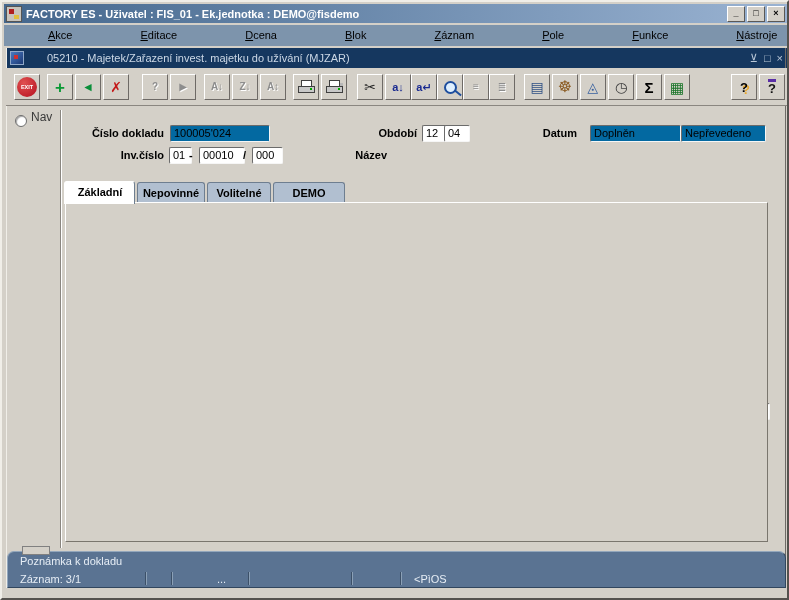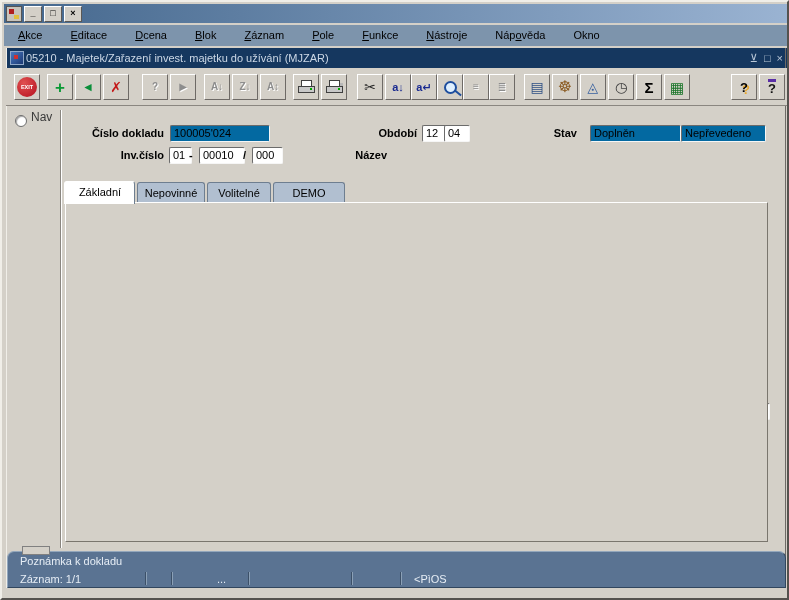--- a/index.html
+++ b/index.html
@@ -9,27 +9,27 @@
   .titlebar{position:absolute;left:2px;top:2px;width:783px;height:19px;
     background:linear-gradient(90deg,#44678d,#9ab3d2);display:flex;align-items:center;padding:0 2px;box-sizing:border-box;}
   .titlebar .ttext{color:#fff;font-weight:bold;font-size:11px;margin-left:4px;white-space:nowrap;flex:1;overflow:hidden;}
   .appicon{width:14px;height:14px;background:#c8c4bc;border:1px solid #555;position:relative;}
   .appicon::before{content:"";position:absolute;left:2px;top:2px;width:5px;height:5px;background:#b02020;}
   .appicon::after{content:"";position:absolute;right:2px;bottom:2px;width:5px;height:4px;background:#e0c040;}
   .winbtn{width:16px;height:14px;margin-left:2px;background:#d4d0c8;border:1px solid;border-color:#fff #5a5856 #5a5856 #fff;
     font-size:9px;font-weight:bold;color:#000;display:flex;align-items:center;justify-content:center;line-height:1;}
   
   .menubar{position:absolute;left:2px;top:23px;width:783px;height:21px;background:#7d94ac;display:flex;align-items:center;font-size:11px;color:#000;}
-  .menu-item{padding:0 14px;height:21px;line-height:21px;white-space:nowrap;cursor:default;}
+  .menu-item{padding:0 24px;height:21px;line-height:21px;white-space:nowrap;cursor:default;margin-left:20px;}
   .menu-item .accel{text-decoration:underline;}
   
   .mdibar{position:absolute;left:4px;top:46px;width:781px;height:20px;background:#15375f;display:flex;align-items:center;padding:0 4px;box-sizing:border-box;}
   .mdiicon{width:12px;height:12px;background:linear-gradient(135deg,#4a78c0,#1c3a74);border:1px solid #90a8c8;position:relative;}
   .mdiicon::before{content:"";position:absolute;left:3px;top:3px;width:4px;height:4px;background:#d03030;}
-  .mdibar .mtext{color:#ccd8e6;font-size:11px;margin-left:2px;flex:1;white-space:nowrap;overflow:hidden;}
+  .mdibar .mtext{color:#ccd8e6;font-size:11px;margin-left:23px;flex:1;white-space:nowrap;overflow:hidden;}
   .mdibtn{color:#b9c7d7;font-size:11px;margin-left:6px;line-height:1;}
   
   .toolbar{position:absolute;left:4px;top:66px;width:781px;height:37px;background:#d4d0c8;border-bottom:1px solid #8a8680;}
   .tb{position:absolute;top:6px;width:26px;height:26px;background:#d4d0c8;border:1px solid;border-color:#fff #6e6a66 #6e6a66 #fff;
       display:flex;align-items:center;justify-content:center;box-sizing:border-box;}
   .g{line-height:1;font-size:13px;}
   .exit-circle{width:20px;height:20px;border-radius:50%;background:radial-gradient(circle at 35% 30%,#e05050,#b50f1e);color:#fff;
       font-size:5.5px;font-weight:bold;display:flex;align-items:center;justify-content:center;}
   .g-plus{color:#0a9a35;font-size:17px;font-weight:bold;}
   .g-dup{color:#0a8f3a;font-size:12px;font-weight:bold;}
@@ -60,40 +60,41 @@
   .lbl{position:absolute;font-size:11px;font-weight:bold;color:#000;text-align:right;white-space:nowrap;}
   .fld{position:absolute;height:15px;line-height:15px;background:#fff;border:1px solid;border-color:#6b6b6b #f6f6f6 #f6f6f6 #6b6b6b;
        border-radius:2px;font-size:11px;padding:0 3px;white-space:nowrap;overflow:hidden;color:#000;}
   .ro{background:#0369a1;}
   .num{text-align:right;}
   .sep{position:absolute;font-size:11px;font-weight:bold;color:#000;}
   .caret{display:inline-block;width:1px;height:11px;background:#000;vertical-align:middle;}
   .cb{position:absolute;width:12px;height:12px;background:#fff;border:1px solid;border-color:#6b6b6b #f6f6f6 #f6f6f6 #6b6b6b;}
   
   .tab{position:absolute;top:180px;height:20px;line-height:20px;background:#b1bfd0;border:1px solid #6e7e90;border-bottom:none;
-       border-radius:3px 3px 0 0;font-size:11px;font-weight:normal;text-align:center;box-sizing:border-box;z-index:2;}
+       border-radius:3px 3px 0 0;font-size:11px;font-weight:bold;text-align:center;box-sizing:border-box;z-index:2;}
   .tab.active{top:179px;height:23px;background:#fff;z-index:3;border-color:#fff #6e7e90 #fff #fff;box-shadow:-1px 0 0 #fff;}
   .panel{position:absolute;left:63px;top:200px;width:703px;height:340px;background:#d4d0c8;
        border:1px solid;border-color:#fff #7a766e #7a766e #fff;box-sizing:border-box;z-index:1;}
   
   .statusbar{position:absolute;left:5px;top:549px;width:779px;height:37px;background:#5a7392;
        border:1px solid;border-color:#93a7bc #31465e #31465e #93a7bc;border-radius:7px 7px 0 0;box-sizing:border-box;}
   .status-notch{position:absolute;left:20px;top:544px;width:26px;height:7px;background:#d4d0c8;border:1px solid #808080;z-index:4;}
   .stext{position:absolute;font-size:11px;color:#e6edf5;white-space:nowrap;}
   .ssep{position:absolute;top:570px;width:1px;height:13px;background:#3c5068;box-shadow:1px 0 0 #8ba0b6;}
   .edge-r{position:absolute;left:783px;top:46px;width:1px;height:540px;background:#6e6a66;}
   .edge-l{position:absolute;left:4px;top:46px;width:1px;height:540px;background:#f0eee8;}
 </style>
 </head>
 <body>
 
 <div id="win">
 
   <div class="titlebar">
     <span class="appicon"></span>
+    <span class="ttext">FACTORY ES - Uživatel : FIS_01 - Ek.jednotka : DEMO@fisdemo</span>
     <span class="winbtn">_</span>
     <span class="winbtn">□</span>
     <span class="winbtn">×</span>
   </div>
 
   <div class="menubar">
     <span class="menu-item"><span></span><span class="accel">A</span><span>kce</span></span>
     <span class="menu-item"><span></span><span class="accel">E</span><span>ditace</span></span>
     <span class="menu-item"><span></span><span class="accel">D</span><span>cena</span></span>
     <span class="menu-item"><span></span><span class="accel">B</span><span>lok</span></span>
@@ -201,21 +202,21 @@
 
   <span class="radio"></span>
   <span class="navlbl">Nav</span>
   <div class="groove-v"></div>
 
   <div class="lbl" style="left:40px;top:125px;width:122px">Číslo dokladu</div>
   <div class="fld ro" style="left:168px;top:123px;width:92px">100005'024</div>
   <div class="lbl" style="left:340px;top:125px;width:75px">Období</div>
   <div class="fld" style="left:420px;top:123px;width:18px">12</div>
   <div class="fld" style="left:442px;top:123px;width:18px">04</div>
-  <div class="lbl" style="left:520px;top:125px;width:55px">Stav</div>
+  <div class="lbl" style="left:520px;top:125px;width:55px">Datum</div>
   <div class="fld ro" style="left:588px;top:123px;width:83px">Doplněn</div>
   <div class="fld ro" style="left:679px;top:123px;width:77px">Nepřevedeno</div>
 
   <div class="lbl" style="left:80px;top:147px;width:82px">Inv.číslo</div>
   <div class="fld" style="left:167px;top:145px;width:15px">01</div>
   <span class="sep" style="left:187px;top:147px">-</span>
   <div class="fld" style="left:197px;top:145px;width:38px">00010</div>
   <span class="sep" style="left:241px;top:147px">/</span>
   <div class="fld" style="left:250px;top:145px;width:23px">000</div>
   <div class="lbl" style="left:305px;top:147px;width:80px">Název</div>
@@ -299,21 +300,21 @@
   <div class="fld num" style="left:530px;top:464px;width:62px">0</div>
   <div class="lbl" style="left:628px;top:466px;width:118px">Pokrač.odpisování</div>
   <span class="cb" style="left:752px;top:466px"></span>
 
   <div class="lbl" style="left:60px;top:489px;width:102px">Poznámka k dokl.</div>
   <div class="fld" style="left:167px;top:487px;width:590px"><span class="caret"></span><span></span></div>
 
   <div class="status-notch"></div>
   <div class="statusbar"></div>
   <div class="stext" style="left:18px;top:553px">Poznámka k dokladu</div>
-  <div class="stext" style="left:18px;top:571px">Záznam: 1/1</div>
+  <div class="stext" style="left:18px;top:571px">Záznam: 3/1</div>
   <div class="ssep" style="left:143px"></div>
   <div class="ssep" style="left:169px"></div>
   <div class="stext" style="left:215px;top:571px">...</div>
   <div class="ssep" style="left:246px"></div>
   <div class="ssep" style="left:349px"></div>
   <div class="ssep" style="left:398px"></div>
   <div class="stext" style="left:412px;top:571px">&lt;PìOS</div>
 
 </div>
 

